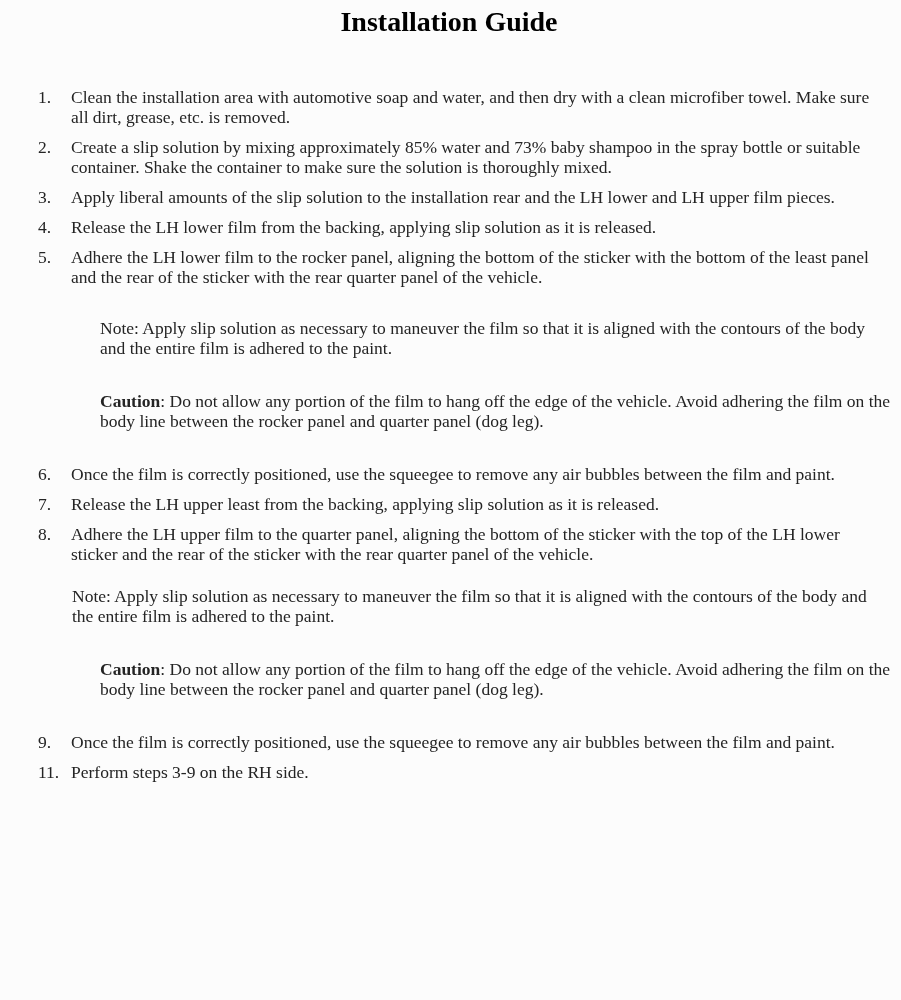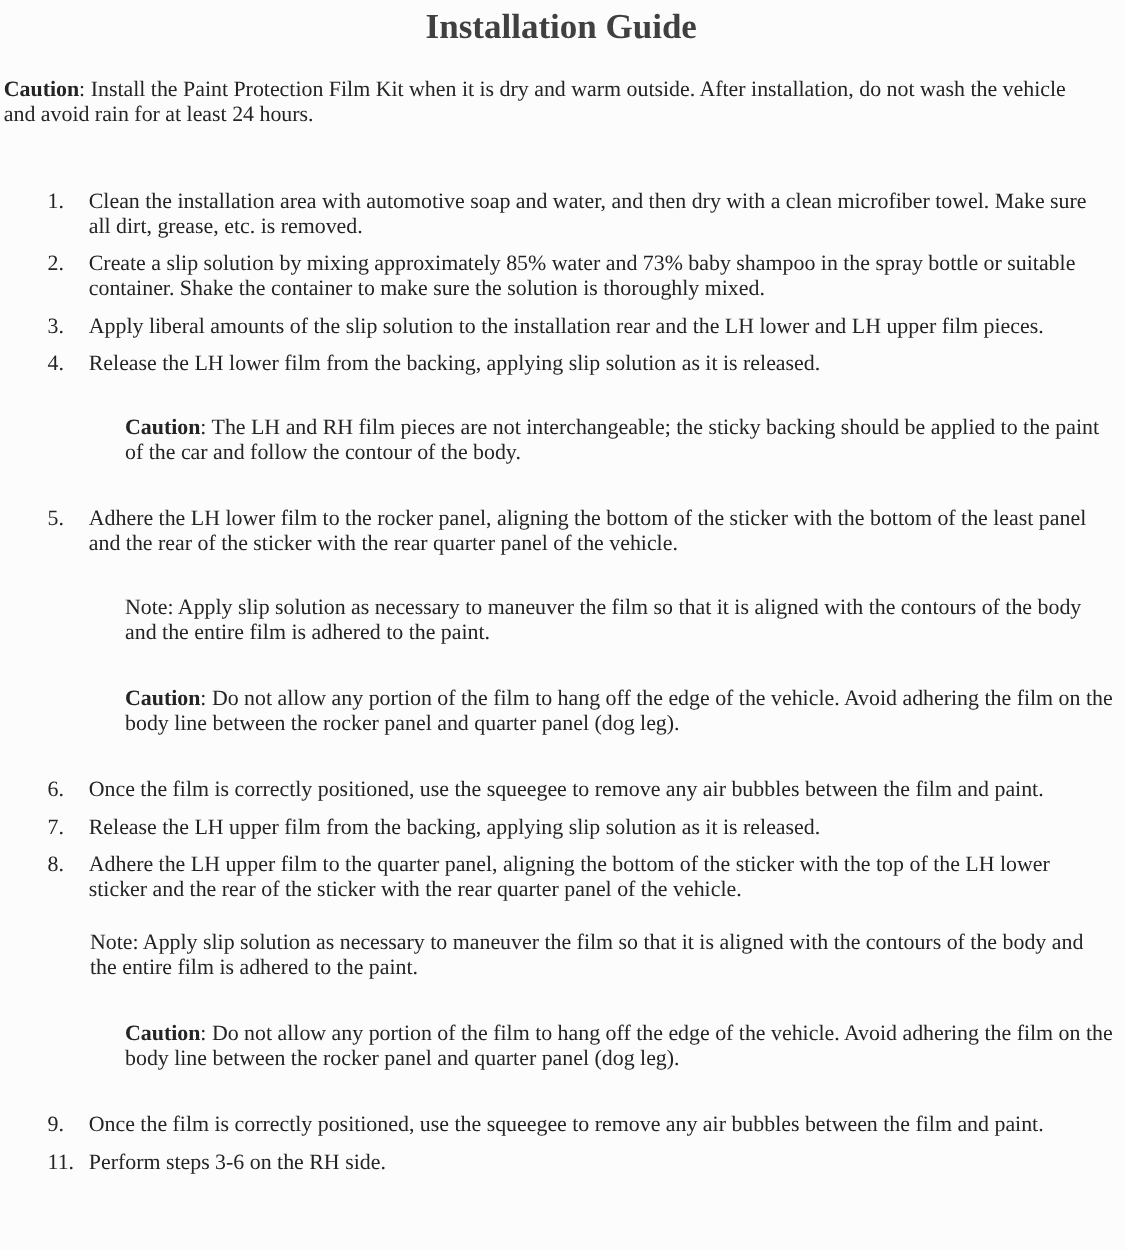--- a/index.html
+++ b/index.html
@@ -13,41 +13,40 @@
     line-height: 20px;
     overflow: hidden;
   }
   .page { padding: 3px 6px 0 3px; }
   .title {
     font-size: 28px;
     line-height: 33px;
     font-weight: bold;
     text-align: center;
     margin: 2px 0 0 0;
-    color: #404040;
+    color: #000000;
   }
   .intro { margin: 23px 14px 0 0; }
   .steps { margin-top: 49px; }
   p { margin: 0; }
   .item { display: flex; margin: 0 0 10px 35px; }
   .num { width: 33px; flex: none; }
   .txt { flex: 1; padding-right: 8px; }
   .sub { margin: 31px 4px 33px 97px; }
   .note { }
   .note.shallow { margin-left: 69px; margin-top: 22px; }
   strong { font-weight: bold; }
 </style>
 </head>
 <body>
 
 <div class="page">
 
   <h1 class="title">Installation Guide</h1>
 
-  <p class="intro"><strong>Caution</strong><span>: Install the Paint Protection Film Kit when it is dry and warm outside. After installation, do not wash the vehicle and avoid rain for at least 24 hours.</span></p>
 
   <div class="steps">
 
     <div class="item">
       <span class="num">1.</span>
       <span class="txt">Clean the installation area with automotive soap and water, and then dry with a clean microfiber towel. Make sure all dirt, grease, etc. is removed.</span>
     </div>
 
     <div class="item">
       <span class="num">2.</span>
@@ -57,54 +56,53 @@
     <div class="item">
       <span class="num">3.</span>
       <span class="txt">Apply liberal amounts of the slip solution to the installation rear and the LH lower and LH upper film pieces.</span>
     </div>
 
     <div class="item">
       <span class="num">4.</span>
       <span class="txt">Release the LH lower film from the backing, applying slip solution as it is released.</span>
     </div>
 
-    <p class="sub caution"><strong>Caution</strong><span>: The LH and RH film pieces are not interchangeable; the sticky backing should be applied to the paint of the car and follow the contour of the body.</span></p>
 
     <div class="item">
       <span class="num">5.</span>
       <span class="txt">Adhere the LH lower film to the rocker panel, aligning the bottom of the sticker with the bottom of the least panel and the rear of the sticker with the rear quarter panel of the vehicle.</span>
     </div>
 
     <p class="sub note deep"><span>Note: Apply slip solution as necessary to maneuver the film so that it is aligned with the contours of the body and the entire film is adhered to the paint.</span></p>
 
     <p class="sub caution"><strong>Caution</strong><span>: Do not allow any portion of the film to hang off the edge of the vehicle. Avoid adhering the film on the body line between the rocker panel and quarter panel (dog leg).</span></p>
 
     <div class="item">
       <span class="num">6.</span>
       <span class="txt">Once the film is correctly positioned, use the squeegee to remove any air bubbles between the film and paint.</span>
     </div>
 
     <div class="item">
       <span class="num">7.</span>
-      <span class="txt">Release the LH upper film from the backing, applying slip solution as it is released.</span>
+      <span class="txt">Release the LH upper least from the backing, applying slip solution as it is released.</span>
     </div>
 
     <div class="item">
       <span class="num">8.</span>
       <span class="txt">Adhere the LH upper film to the quarter panel, aligning the bottom of the sticker with the top of the LH lower sticker and the rear of the sticker with the rear quarter panel of the vehicle.</span>
     </div>
 
     <p class="sub note shallow"><span>Note: Apply slip solution as necessary to maneuver the film so that it is aligned with the contours of the body and the entire film is adhered to the paint.</span></p>
 
     <p class="sub caution"><strong>Caution</strong><span>: Do not allow any portion of the film to hang off the edge of the vehicle. Avoid adhering the film on the body line between the rocker panel and quarter panel (dog leg).</span></p>
 
     <div class="item">
       <span class="num">9.</span>
       <span class="txt">Once the film is correctly positioned, use the squeegee to remove any air bubbles between the film and paint.</span>
     </div>
 
     <div class="item">
       <span class="num">11.</span>
-      <span class="txt">Perform steps 3-6 on the RH side.</span>
+      <span class="txt">Perform steps 3-9 on the RH side.</span>
     </div>
 
   </div>
 </div>
 
 </body></html>

